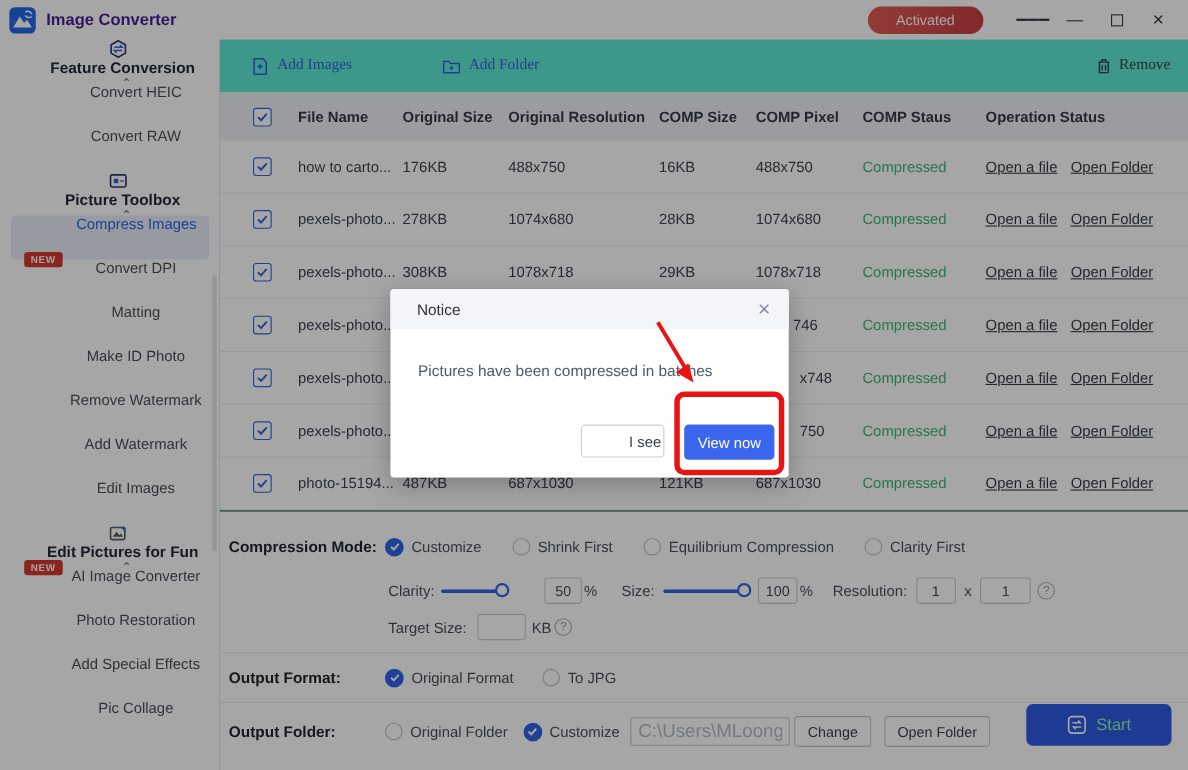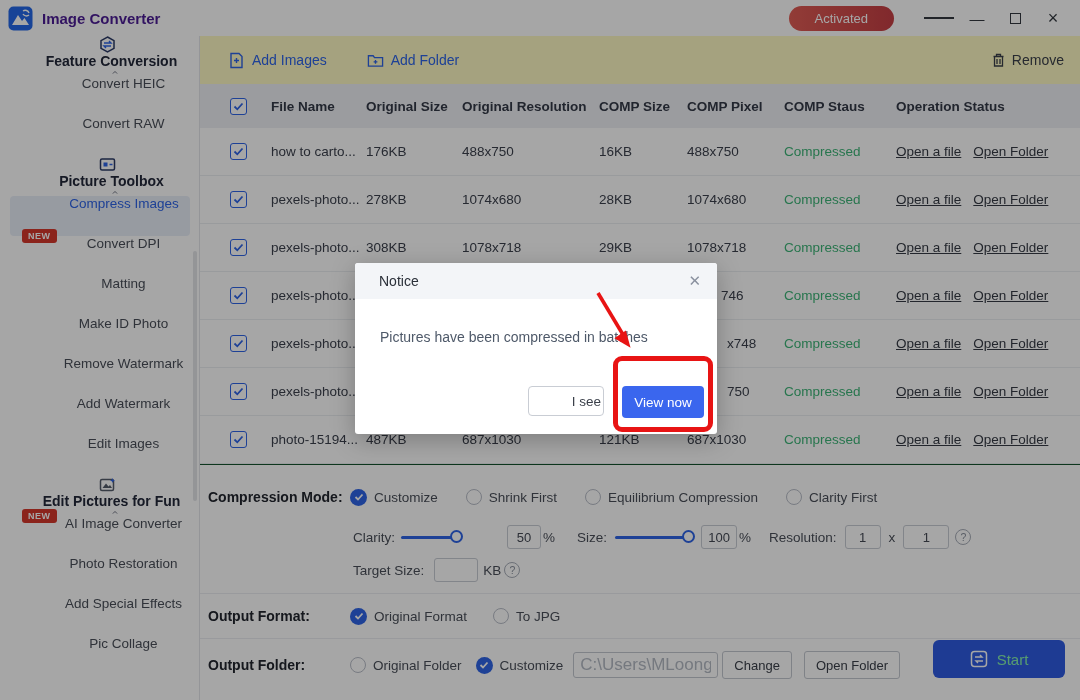--- a/index.html
+++ b/index.html
@@ -32,24 +32,24 @@
   .side-item.group{font-weight:bold; color:#23283a; padding-left:24px; font-size:14px;}
   .side-item.child{padding-left:48px;}
   .side-item .gicon{width:17px; height:17px; margin-right:8px; flex:0 0 auto;}
   .side-item .chev{margin-left:6px; width:10px; height:10px;}
   .side-item.active{background:#e9eef8; color:var(--accent); margin:0 0 0 10px; width:180px; border-radius:4px;}
   .new-badge{position:absolute; left:22px; top:-7px; background:var(--badge-red); color:#fff;
     font-size:9px; font-weight:bold; padding:2px 6px; border-radius:3px; letter-spacing:.5px;}
   .side-scroll{position:absolute; right:2px; top:215px; width:4px; height:250px; background:#e3e5e9; border-radius:2px;}
 
   
-  .toolbar{height:48px; display:flex; align-items:center; padding:0 16px 0 28px; background:#fef9c3;}
+  .toolbar{height:48px; display:flex; align-items:center; padding:0 16px 0 28px; background:#5eead4;font-family:Liberation Serif, serif;}
   .tool-link{display:flex; align-items:center; gap:7px; color:var(--accent); font-size:14px; cursor:pointer;}
   .tool-link svg{width:17px; height:17px;}
-  .add-folder{margin-left:40px;}
+  .add-folder{margin-left:82px;}
   .toolbar .spacer{flex:1;}
   .remove-link{display:flex; align-items:center; gap:6px; color:#3b404a; font-size:14px; cursor:pointer;}
 
   
   .thead{height:44px; background:#eef0f4; display:flex; align-items:center; padding-left:30px;
     font-size:13.5px; font-weight:bold; color:#343947;}
   .trow{height:48px; display:flex; align-items:center; padding-left:30px; font-size:13.5px;
     border-bottom:1px solid #eceef2; background:#fff;}
   .c-cb{width:18px; margin-right:24px; flex:0 0 auto;}
   .c-name{width:95px; flex:0 0 auto; white-space:nowrap; overflow:hidden;}
@@ -401,21 +401,21 @@
           <span class="radio-off"></span>
           <span>Clarity First</span>
         </span>
       </div>
 
       <div class="prow slider-row">
         <span>Clarity:</span>
         <span class="track" style="width:56px; margin-left:6px;">
             <span class="knob"></span>
           </span>
-        <input class="numbox" style="width: 34px; margin-left: 50px;" value="50">
+        <input class="numbox" style="width: 34px; margin-left: 38px;" value="50">
         <span style="margin-left:2px;">%</span>
         <span style="margin-left:22px;">Size:</span>
         <span class="track" style="width:74px; margin-left:8px;">
             <span class="knob"></span>
           </span>
         <input class="numbox" style="width: 36px; margin-left: 12px;" value="100">
         <span style="margin-left:2px;">%</span>
         <span style="margin-left:18px;">Resolution:</span>
         <input class="numbox" style="width: 36px; margin-left: 8px;" value="1">
         <span style="margin-left:8px;">x</span>

